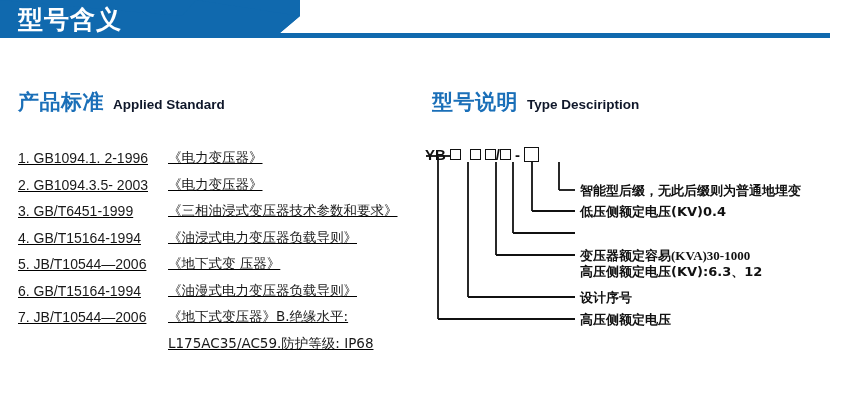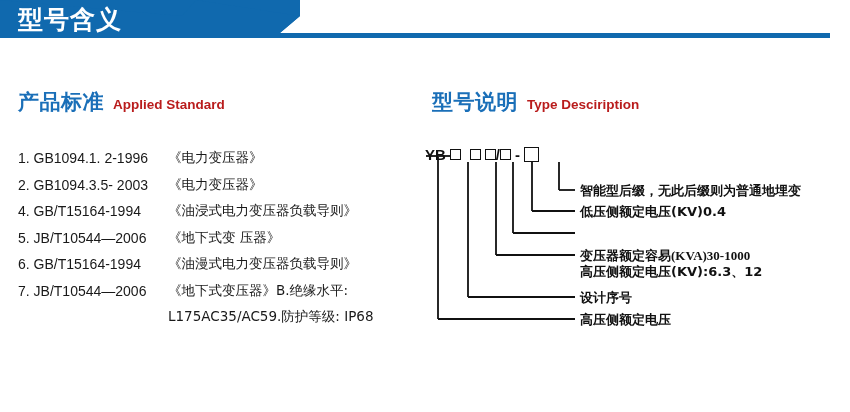--- a/index.html
+++ b/index.html
@@ -30,27 +30,27 @@
   }
 
   
   .section-head{position:absolute;white-space:nowrap;}
   .sh-cn{
     font-size:21px;font-weight:bold;color:#1a6fb8;
     font-family:"DejaVu Sans","Liberation Sans",sans-serif;
     letter-spacing:0.5px;
   }
   .sh-en{
-    font-size:13.5px;font-weight:bold;color:#b91c1c;
+    font-size:13.5px;font-weight:bold;color:#0f172a;
     margin-left:9px;
   }
 
   
   #standards-list{
-    position:absolute;left:18px;top:145px;width:420px;
+    position:absolute;left:18px;top:145px;width:420px;text-decoration:underline;
   }
   .std-row{
     display:flex;
     height:26.5px;align-items:center;
     font-size:14px;color:#191919;
     white-space:nowrap;
   }
   .std-code{
     display:inline-block;
     width:150px;
@@ -129,20 +129,24 @@
 </div>
 
 <div id="standards-list">
   <div class="std-row">
     <span class="std-code">1. GB1094.1. 2-1996</span>
     <span class="std-name">《电力变压器》</span>
   </div>
   <div class="std-row">
     <span class="std-code">2. GB1094.3.5- 2003</span>
     <span class="std-name">《电力变压器》</span>
+  </div>
+  <div class="std-row">
+    <span class="std-code">3. GB/T6451-1999</span>
+    <span class="std-name">《三相油浸式变压器技术参数和要求》</span>
   </div>
   <div class="std-row">
     <span class="std-code">4. GB/T15164-1994</span>
     <span class="std-name">《油浸式电力变压器负载导则》</span>
   </div>
   <div class="std-row">
     <span class="std-code">5. JB/T10544—2006</span>
     <span class="std-name">《地下式变 压器》</span>
   </div>
   <div class="std-row">

